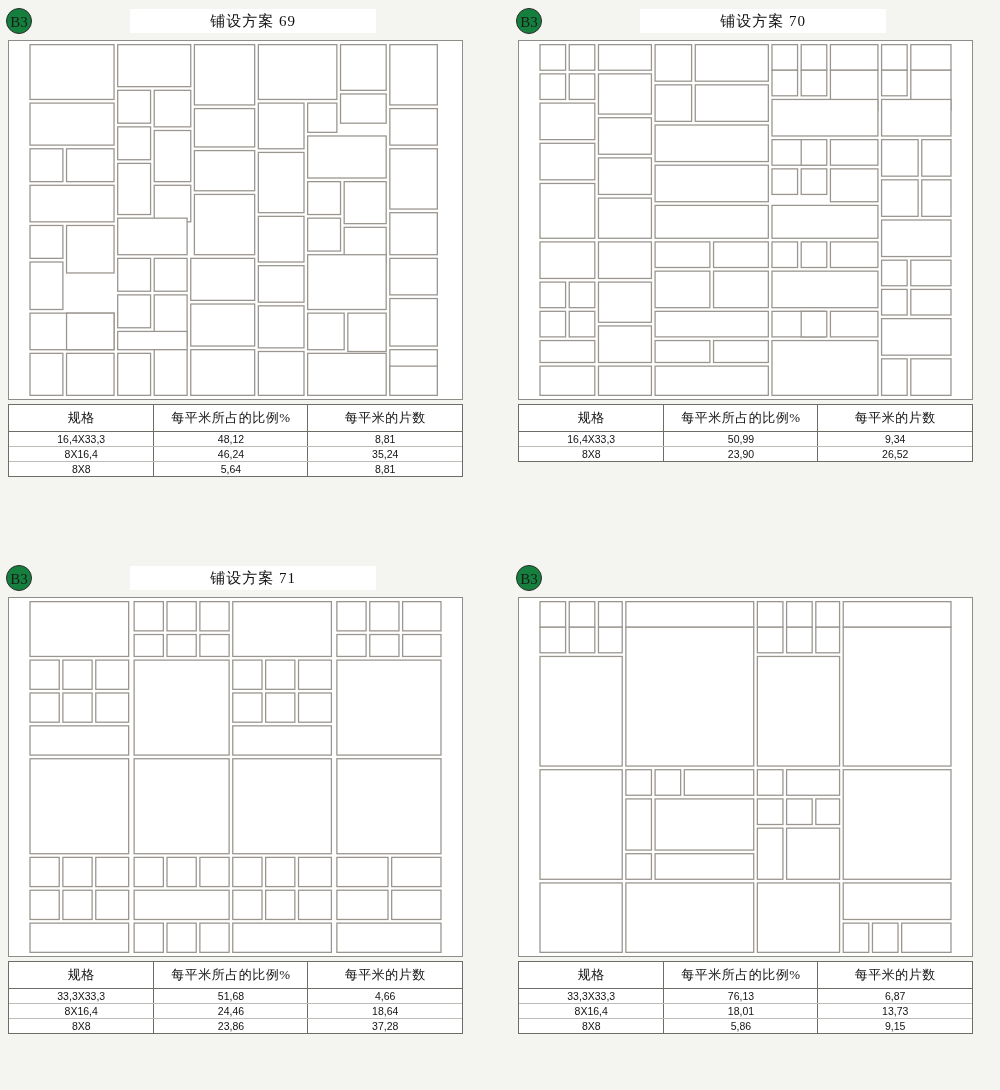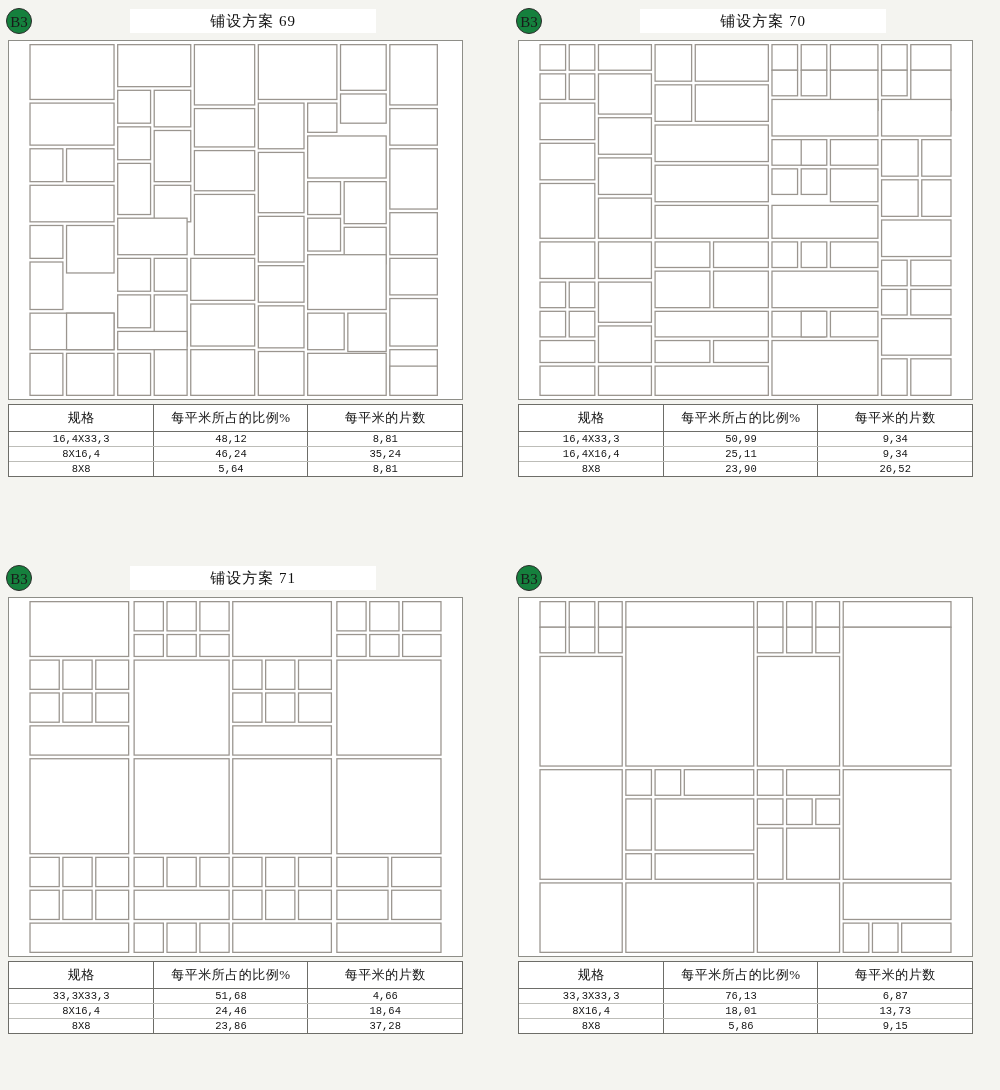--- a/index.html
+++ b/index.html
@@ -83,21 +83,21 @@
     border-bottom: 1px solid #6d6d68;
     text-align: center;
     letter-spacing: 0.5px;
   }
   table.legend-table td {
     text-align: center;
     padding: 1px 0;
     border-right: 1px solid #6d6d68;
     border-bottom: 1px solid #bdbdb8;
     font-size: 10.5px;
-    font-family: Liberation Mono, monospace;
+    font-family: Liberation Sans, sans-serif;
   }
   table.legend-table tr:last-child td { border-bottom: none; }
   table.legend-table th:last-child,
   table.legend-table td:last-child { border-right: none; }
   .col-a { width: 32%; }
   .col-b { width: 34%; }
   .col-c { width: 34%; margin-top: 40px; }
 </style>
 </head>
 <body>
@@ -295,25 +295,20 @@
           <th class="col-a">规格</th>
           <th class="col-b">每平米所占的比例%</th>
           <th class="col-c">每平米的片数</th>
         </tr>
         <tr>
           <td>16,4X33,3</td>
           <td>50,99</td>
           <td>9,34</td>
         </tr>
         <tr>
-          <td>16,4X16,4</td>
-          <td>25,11</td>
-          <td>9,34</td>
-        </tr>
-        <tr>
           <td>8X8</td>
           <td>23,90</td>
           <td>26,52</td>
         </tr>
       </tbody>
         </table>
     </div>
   </div>
 
   <div class="panel" style="left:0px; top:563px;">

